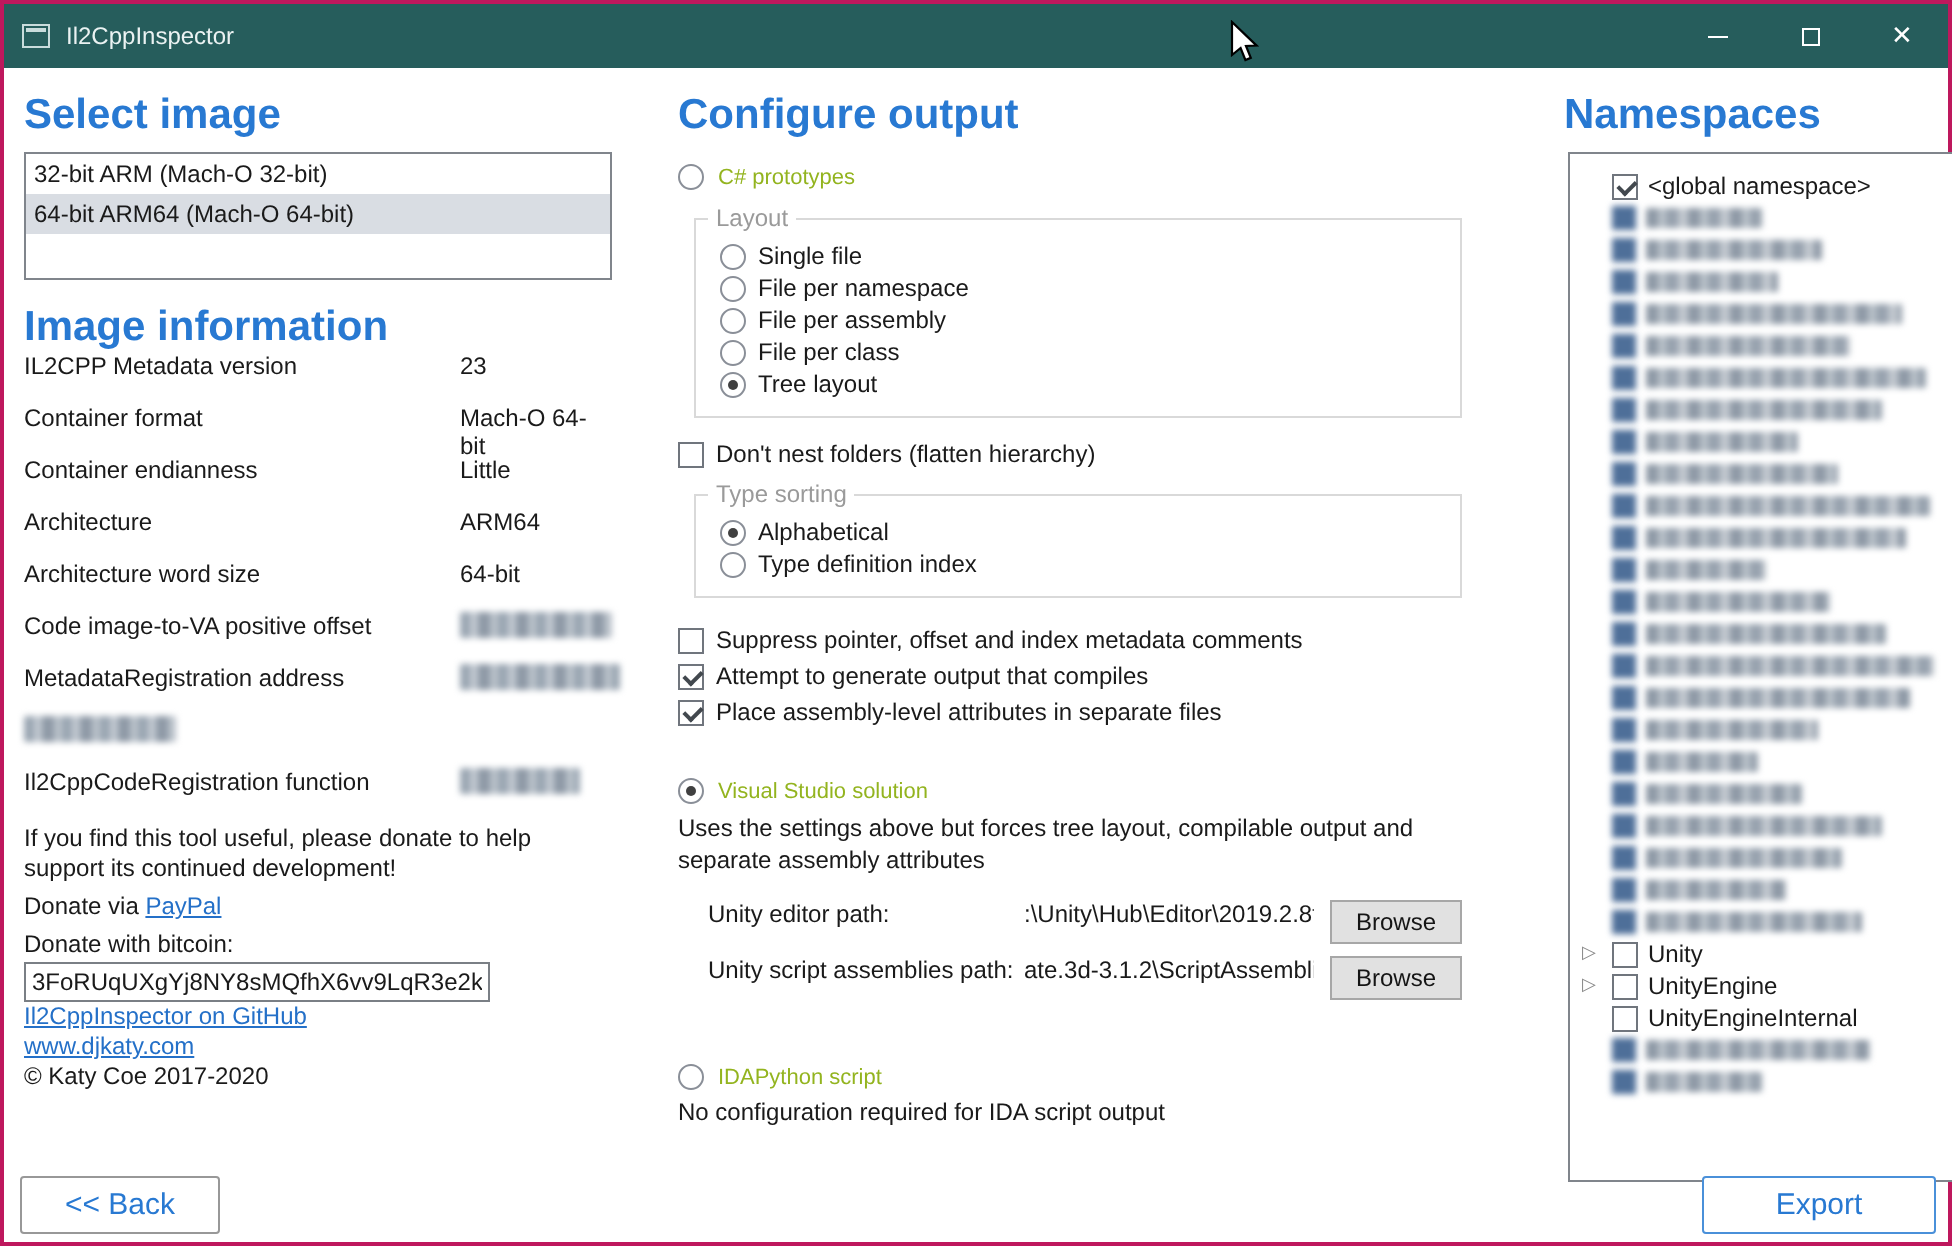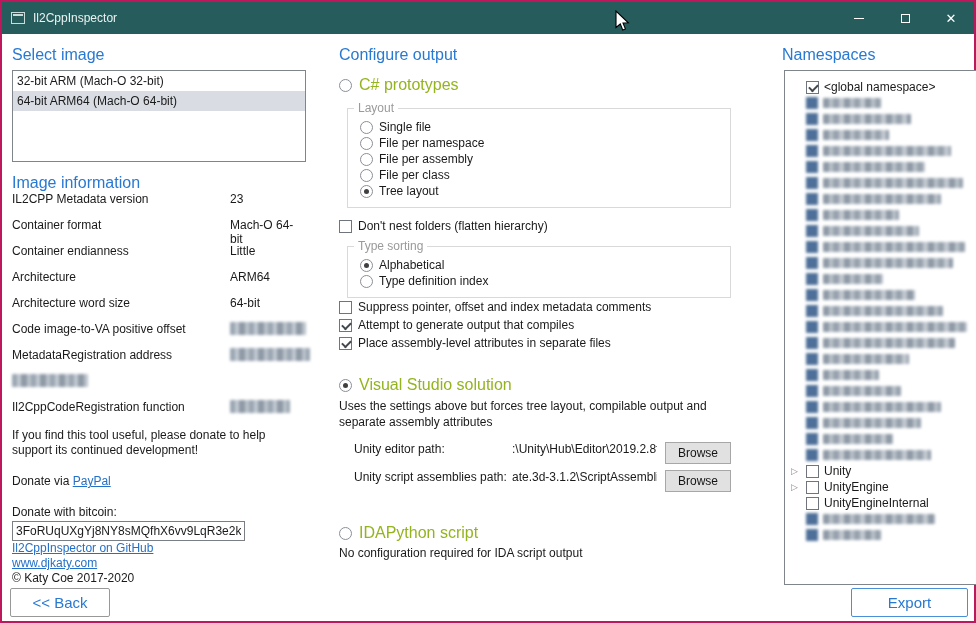--- a/index.html
+++ b/index.html
@@ -14,58 +14,58 @@
   .title-text{font-size:12px;color:#eaf2f2}
   .win-controls{margin-left:auto;display:flex;height:100%}
   .win-btn{width:46px;height:100%;display:flex;align-items:center;justify-content:center;font-size:13px;color:#fff}
   .minimize-glyph{width:10px;height:1px;background:#fff;display:inline-block}
   .maximize-glyph{width:9px;height:9px;border:1px solid #fff;display:inline-block}
 
   .content{position:absolute;top:32px;left:0;right:0;bottom:0;background:#fff}
   .col-left{position:absolute;left:10px;top:0;width:294px}
   .col-mid{position:absolute;left:337px;top:0;width:392px}
   .col-right{position:absolute;left:780px;top:0;width:227px}
-  h2.section{font-size:16px;font-weight:400;color:#2879d2;margin-top:12px}
-
-  
-  .listbox{margin-top:6px;border:1px solid #80858c;height:92px;overflow:hidden;background:#fff}
+  h2.section{font-size:21px;font-weight:700;color:#2879d2;margin-top:12px}
+
+  
+  .listbox{margin-top:6px;border:1px solid #80858c;height:64px;overflow:hidden;background:#fff}
   .lb-item{height:20px;line-height:20px;padding:0 4px;white-space:nowrap}
   .lb-item.selected{background:#d9dde3}
   .info-table{}
   .info-row{display:flex;height:26px}
   .info-label{width:218px;flex:none}
   .info-value{flex:1}
   .redacted-bar{display:inline-block;height:13px;margin-top:0;border-radius:1px;
     background:repeating-linear-gradient(90deg,#9aa6b2 0 5px,#c2c9d1 5px 9px,#8e99a6 9px 15px,#bac2ca 15px 19px);
     filter:blur(1.5px)}
   .donate-text{margin-top:2px;width:282px;line-height:15px}
-  .donate-line{margin-top:16px;line-height:15px}
+  .donate-line{margin-top:4px;line-height:15px}
   .link{color:#2470c8;text-decoration:underline;cursor:pointer}
   .bitcoin-input{margin-top:1px;width:233px;height:20px;border:1px solid #7a7f85;font-family:inherit;font-size:12px;padding:0 3px;color:#1a1a1a;background:#fff}
   .link-line{line-height:15px}
   .link-block{}
   .copyright{line-height:15px}
 
   
   .green-head{display:flex;align-items:center;gap:7px;margin-top:12px}
   .green-head.vs{margin-top:24px}
   .green-head.ida{margin-top:32px}
-  .green-label{font-size:16px;color:#93b41f}
+  .green-label{font-size:11px;color:#93b41f}
   .radio{width:13px;height:13px;border:1px solid #8a8f98;border-radius:50%;background:#fff;position:relative;flex:none;display:inline-block}
   .radio.selected::after{content:"";position:absolute;left:3px;top:3px;width:5px;height:5px;border-radius:50%;background:#404040}
   .checkbox{width:13px;height:13px;border:1px solid #70757d;background:#fff;position:relative;flex:none;display:inline-block}
   .checkbox.checked::after{content:"";position:absolute;left:2px;top:2px;width:7px;height:4px;border-left:2px solid #42484e;border-bottom:2px solid #42484e;transform:rotate(-45deg)}
   .groupbox{border:1px solid #d9d9d9;margin:14px 0 0 8px;padding:10px 0 8px 12px;position:relative}
   .groupbox.sort-box{margin-top:12px}
   .groupbox-legend{position:absolute;top:-8px;left:6px;background:#fff;padding:0 4px;color:#9a9a9a;font-size:12px}
   .opt-row{display:flex;align-items:center;gap:6px;height:16px}
   .cb-row{display:flex;align-items:center;gap:6px;height:18px}
   .flatten-slot{margin-top:10px}
   .flatten-slot .cb-row{height:16px}
-  .option-checkboxes{}
+  .option-checkboxes{margin-top:12px}
   .vs-desc{margin-top:4px;width:385px;line-height:16px}
   .path-rows{margin:12px 0 0 15px}
   .path-row{display:flex;height:22px;margin-bottom:6px}
   .path-label{flex:none;width:158px}
   .path-value{flex:1;text-align:right;margin-right:8px;white-space:nowrap;overflow:hidden}
   .browse-btn{flex:none;width:66px;height:22px;background:#e1e1e1;border:1px solid #a7a7a7;font-family:inherit;font-size:12px;color:#151515}
   .ida-desc{margin-top:4px;line-height:15px}
 
   
   .ns-box{margin:6px 0 0 2px;border:1px solid #80858c;width:224px;height:515px;padding-top:8px;overflow:hidden;background:#fff}

